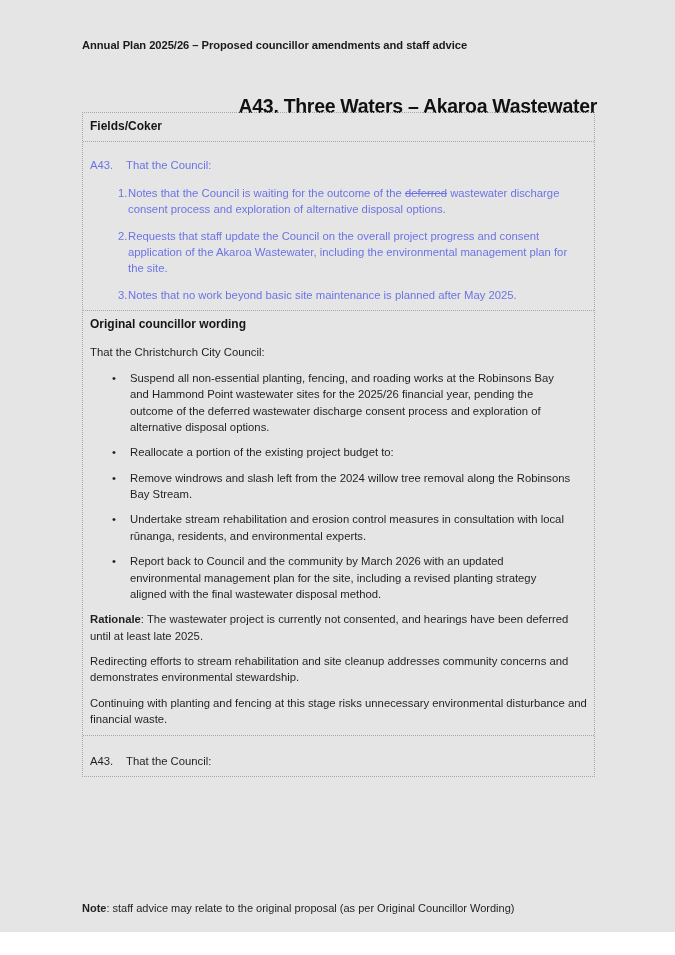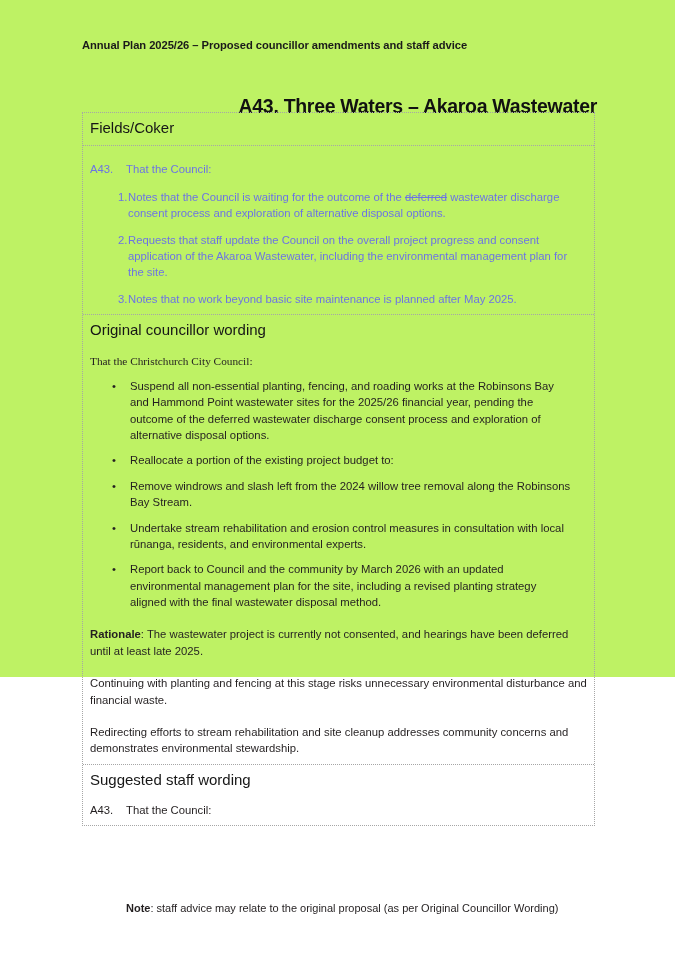--- a/index.html
+++ b/index.html
@@ -13,22 +13,22 @@
     font-family: "Liberation Sans", sans-serif;
     color: #231f20;
     position: relative;
     overflow: hidden;
   }
   .page {
     position: absolute;
     left: 0;
     top: 0;
     width: 675px;
-    height: 677px;
-    background: #bef264;
+    height: 932px;
+    background: #e5e5e5;
   }
 
   
   .doc-header {
     position: absolute;
     left: 82px;
     top: 39px;
     width: 515px;
     font-size: 11.2px;
     font-weight: bold;
@@ -60,22 +60,22 @@
     border-collapse: collapse;
   }
   .trow {
     box-sizing: border-box;
     border-bottom: 1px dotted #a6a6a6;
     padding: 5px 7px 7px 7px;
   }
   .trow:last-child { border-bottom: none; }
 
   .row-heading {
-    font-size: 15px;
-    font-weight: normal;
+    font-size: 12px;
+    font-weight: bold;
     color: #161616;
     line-height: 1.35;
   }
   .row-heading.multi { line-height: 1.45; }
 
   
   .blue { color: #6c74e4; }
   .blue-lead {
     font-size: 11.3px;
     line-height: 1.4;
@@ -103,24 +103,24 @@
     padding-left: 28px;
     box-sizing: border-box;
   }
   .blue-list li .txt { flex: 1 1 auto; padding-right: 6px; }
   .strike { text-decoration: line-through; }
 
   
   .body-p {
     font-size: 11.3px;
     line-height: 1.45;
-    margin-top: 16px;
-    color: #231f20;
-  }
-  .body-p.first { margin-top: 12px; font-family: Liberation Serif, serif; }
+    margin-top: 9px;
+    color: #231f20;
+  }
+  .body-p.first { margin-top: 12px; }
   .bullets {
     margin: 9px 0 0 0;
     padding: 0;
     list-style: none;
   }
   .bullets li {
     display: flex;
     font-size: 11.3px;
     line-height: 1.45;
     margin-top: 9px;
@@ -147,21 +147,20 @@
 
   
   .foot-note {
     position: absolute;
     left: 82px;
     top: 901px;
     width: 515px;
     font-size: 11px;
     line-height: 1.4;
     color: #231f20;
-    margin-left: 44px;
   }
 </style>
 </head>
 <body>
 
 <div class="page">
 
   <div class="doc-header">Annual Plan 2025/26 – Proposed councillor amendments and staff advice</div>
 
   <h1 class="doc-title">A43. Three Waters – Akaroa Wastewater</h1>
@@ -218,26 +217,25 @@
           <span class="txt">Undertake stream rehabilitation and erosion control measures in consultation with local rūnanga, residents, and environmental experts.</span>
         </li>
         <li>
           <span class="dot">•</span>
           <span class="txt">Report back to Council and the community by March 2026 with an updated environmental management plan for the site, including a revised planting strategy aligned with the final wastewater disposal method.</span>
         </li>
       </ul>
 
       <div class="body-p"><span class="lbl">Rationale</span><span>: The wastewater project is currently not consented, and hearings have been deferred until at least late 2025.</span></div>
 
+      <div class="body-p">Redirecting efforts to stream rehabilitation and site cleanup addresses community concerns and demonstrates environmental stewardship.</div>
       <div class="body-p">Continuing with planting and fencing at this stage risks unnecessary environmental disturbance and financial waste.</div>
-      <div class="body-p">Redirecting efforts to stream rehabilitation and site cleanup addresses community concerns and demonstrates environmental stewardship.</div>
-    </div>
-
-    <div class="trow">
-      <div class="row-heading">Suggested staff wording</div>
+    </div>
+
+    <div class="trow">
       <div class="staff-line">
         <span class="tag">A43.</span>
         <span>That the Council:</span>
       </div>
     </div>
 
   </div>
 
   <div class="foot-note"><span class="lbl">Note</span><span>: staff advice may relate to the original proposal (as per Original Councillor Wording)</span></div>
 

